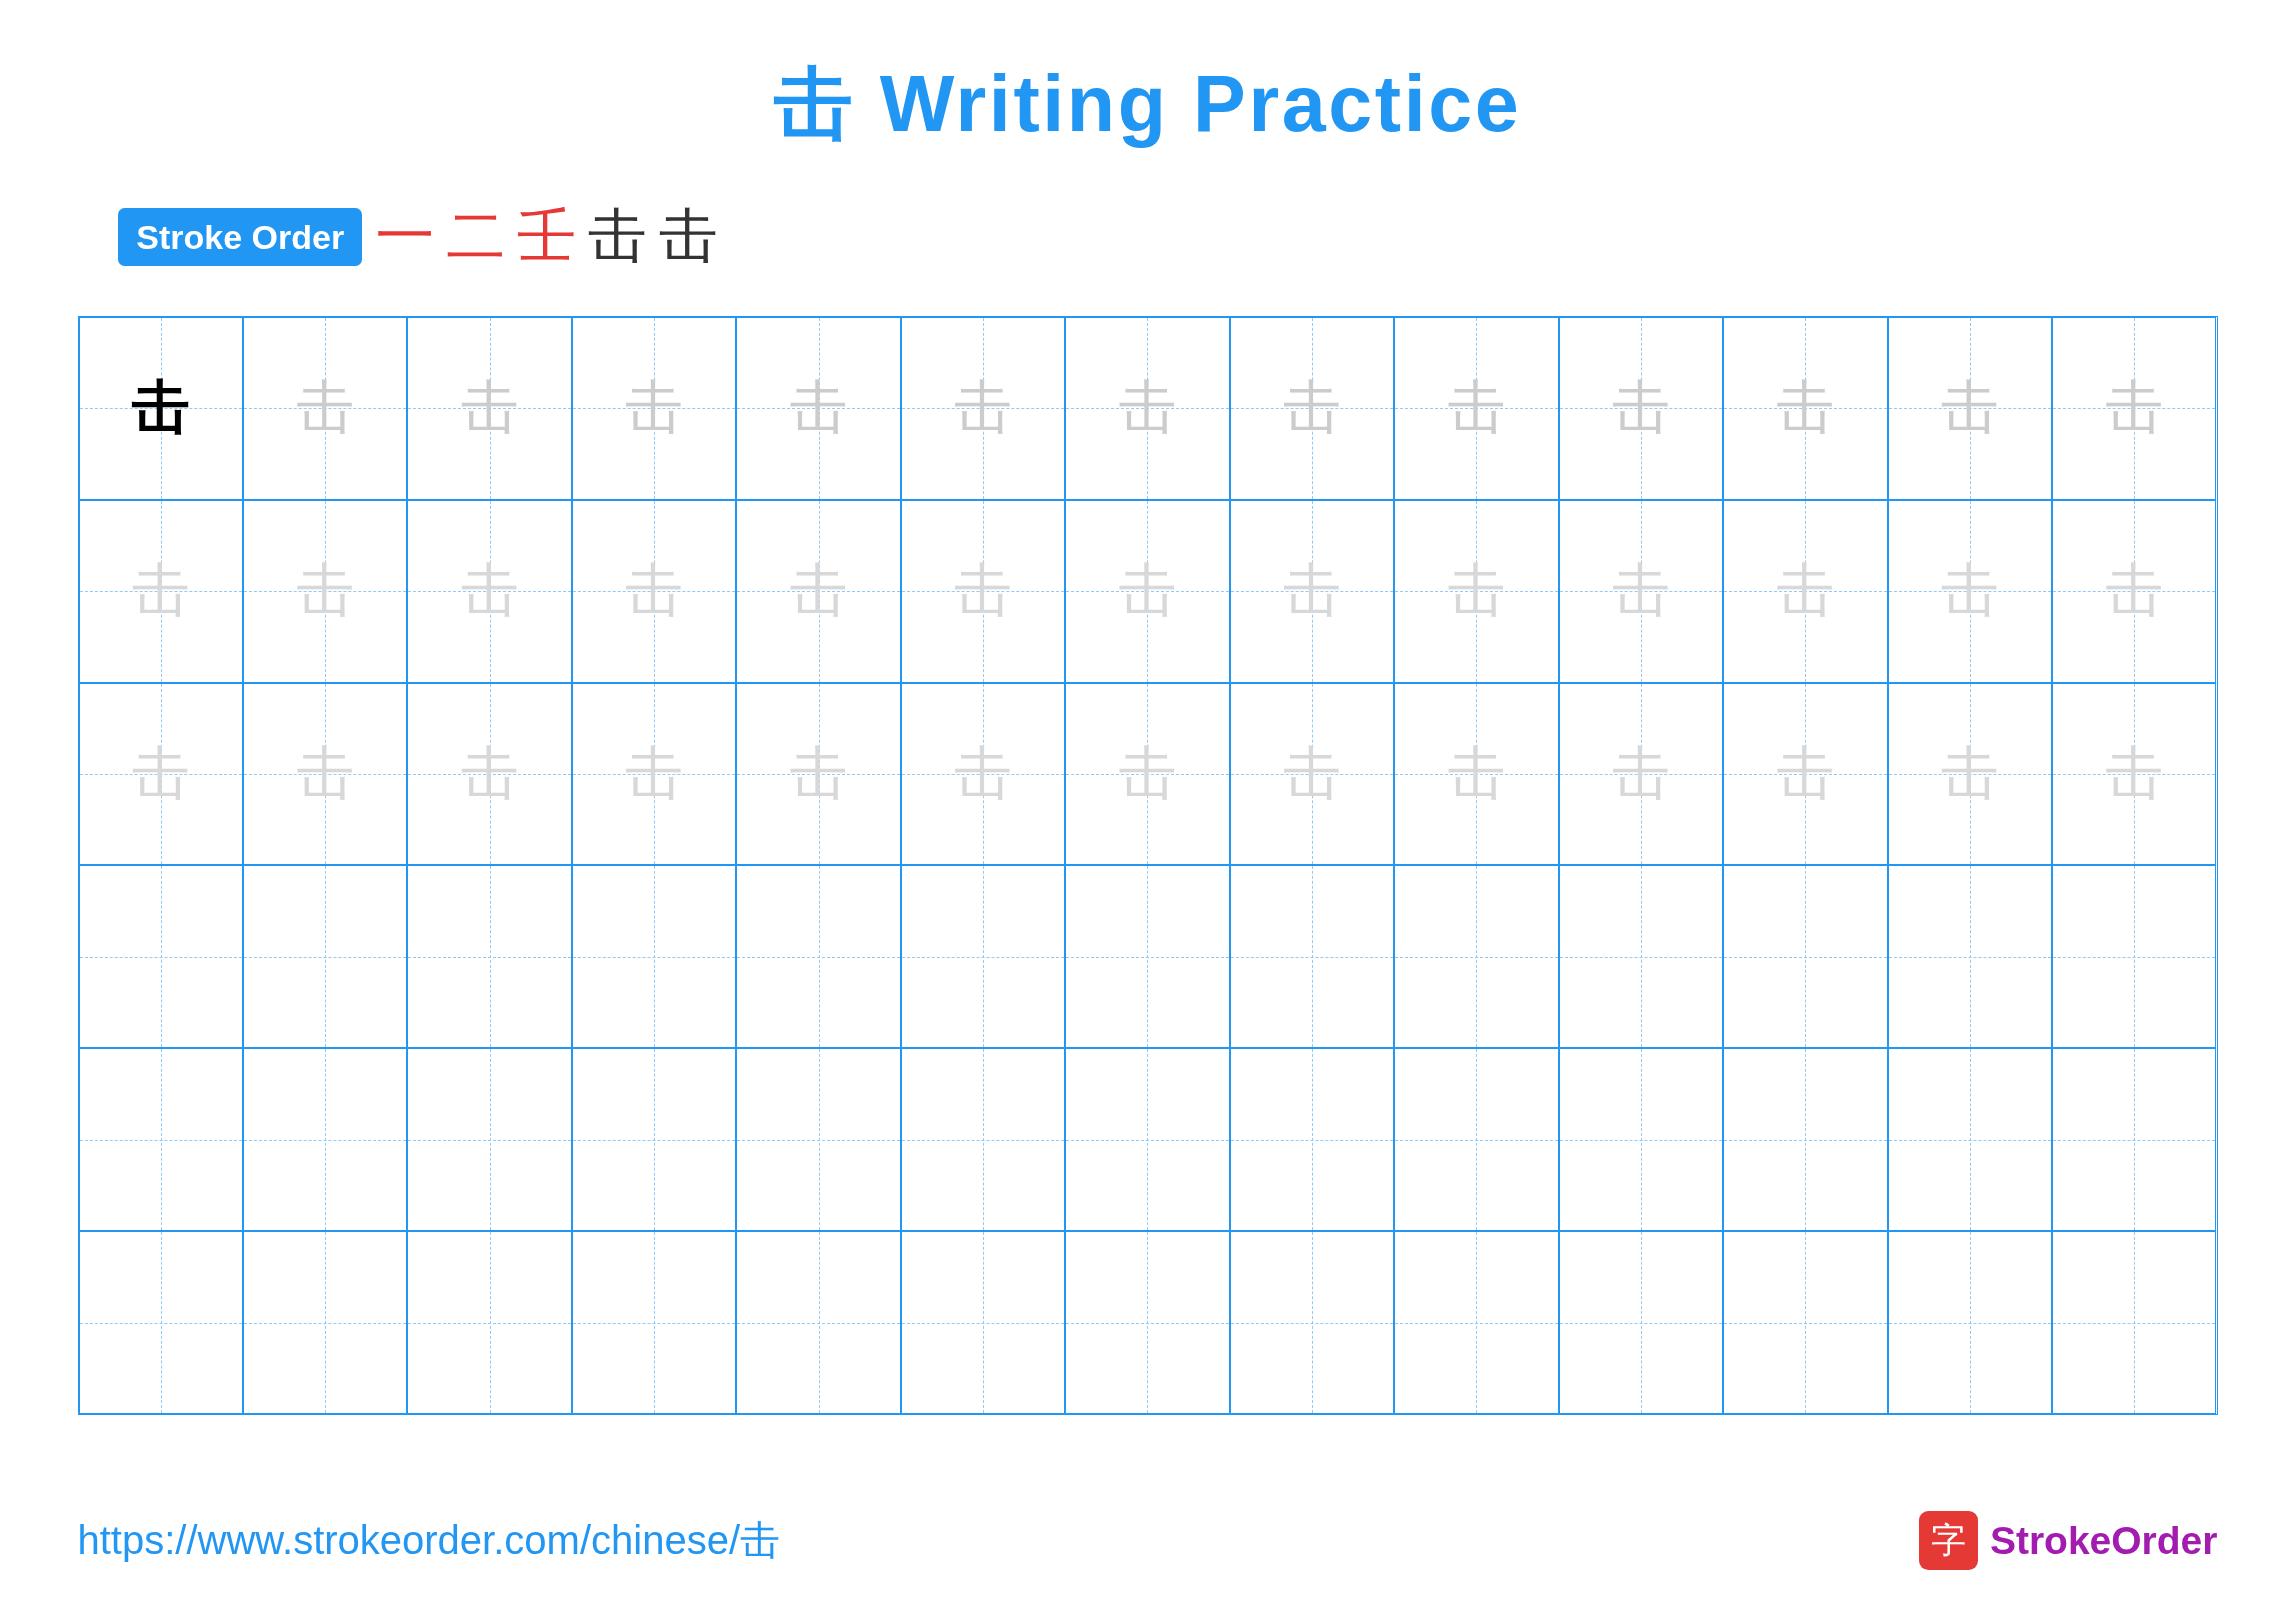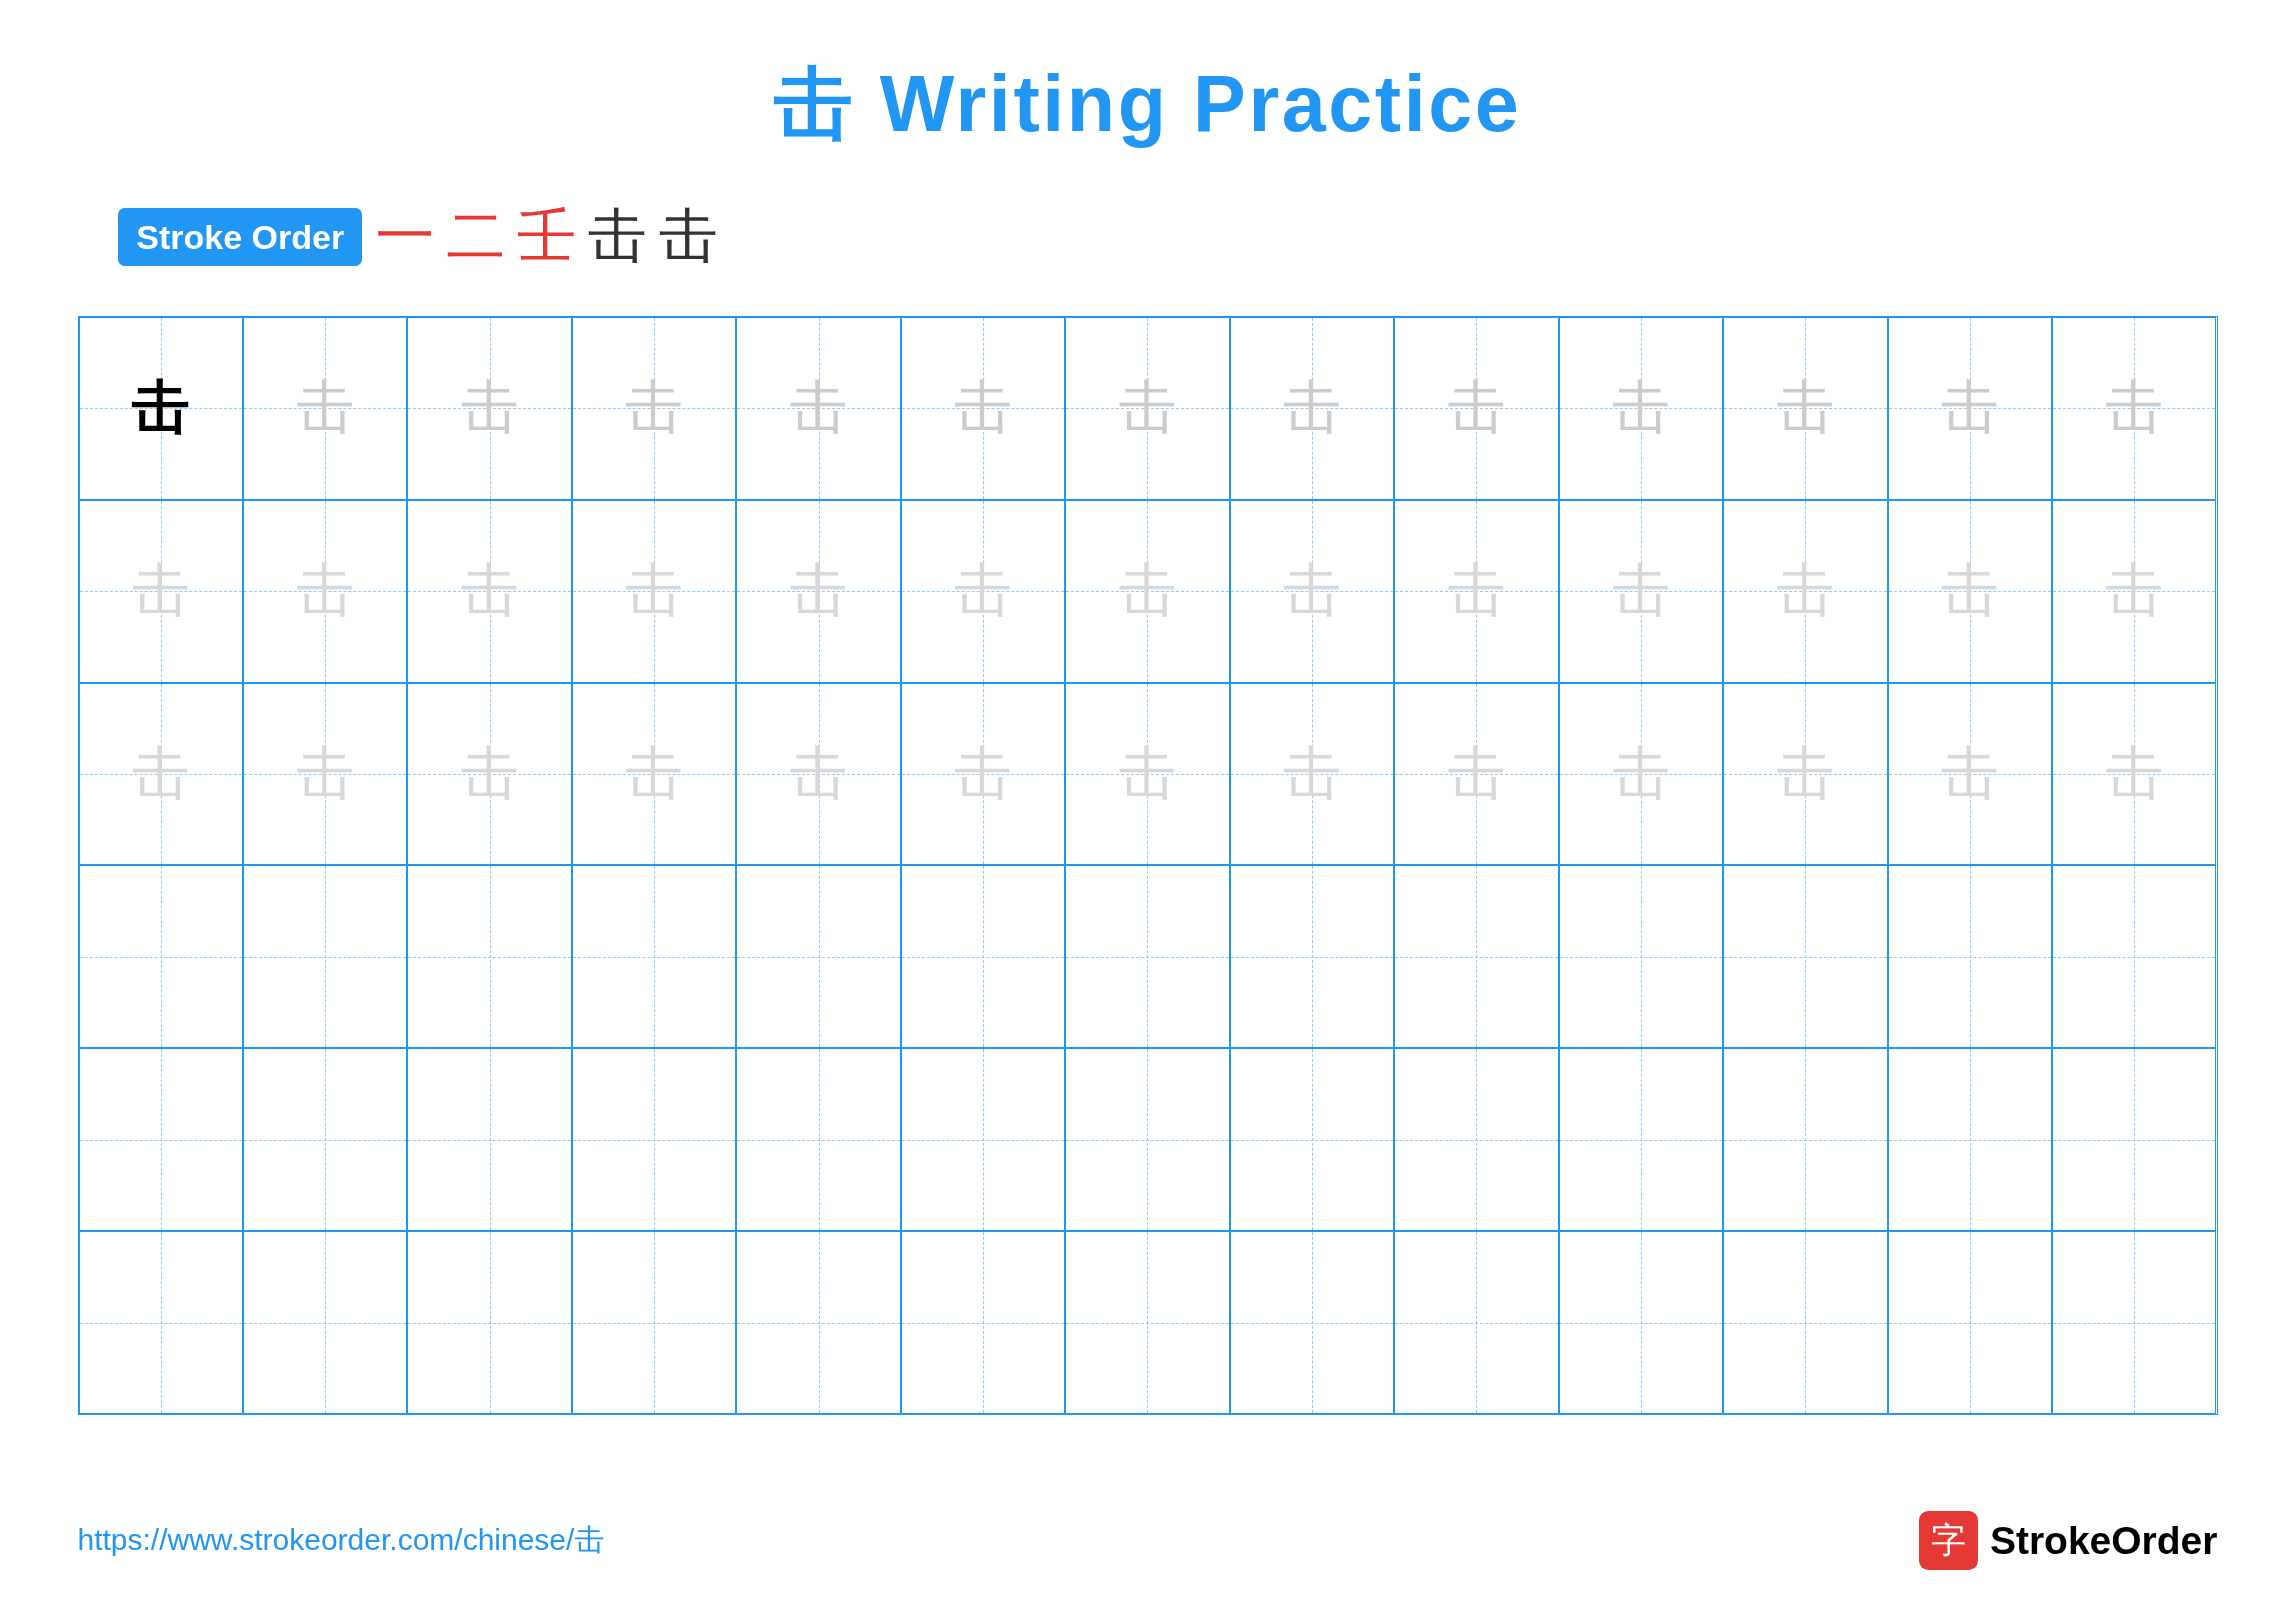--- a/index.html
+++ b/index.html
@@ -127,21 +127,21 @@
     .footer {
       display: flex;
       justify-content: space-between;
       align-items: center;
       width: 2140px;
       margin-top: auto;
       padding-top: 26px;
     }
 
     .footer-url {
-      font-size: 30px;
+      font-size: 40px;
       color: #2196F3;
     }
 
     .footer-logo {
       display: flex;
       align-items: center;
       gap: 11.8px;
     }
 
     .logo-icon {
@@ -153,21 +153,21 @@
       align-items: center;
       justify-content: center;
       color: #fff;
       font-size: 35px;
       font-family: 'SimSun', serif;
     }
 
     .logo-text {
       font-size: 39px;
       font-weight: bold;
-      color: #000000;
+      color: #a21caf;
     }
   </style>
 </head>
 <body>
 
 <div class="page">
 
   <h1 class="title">击 Writing Practice</h1>
 
   <div class="stroke-order-row">

